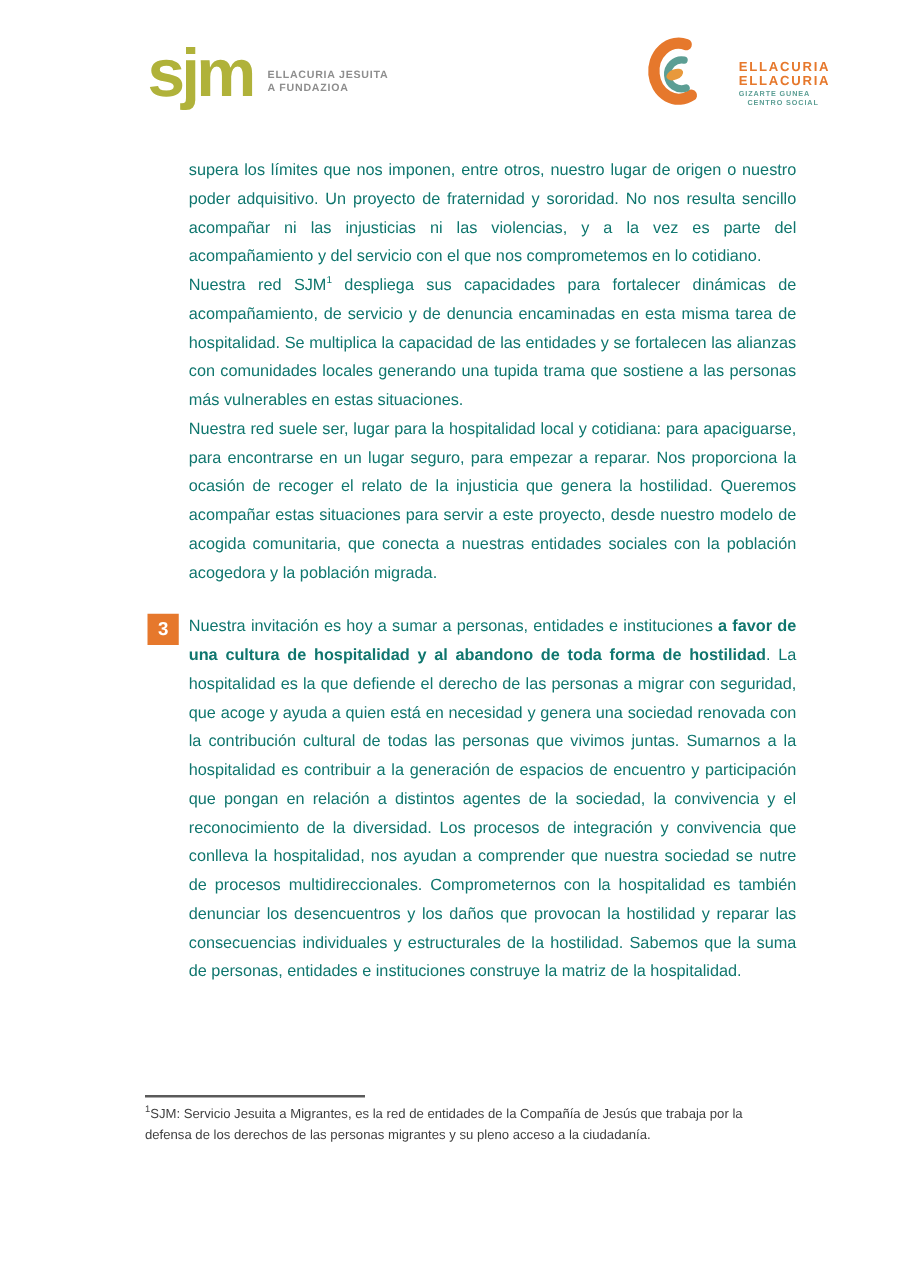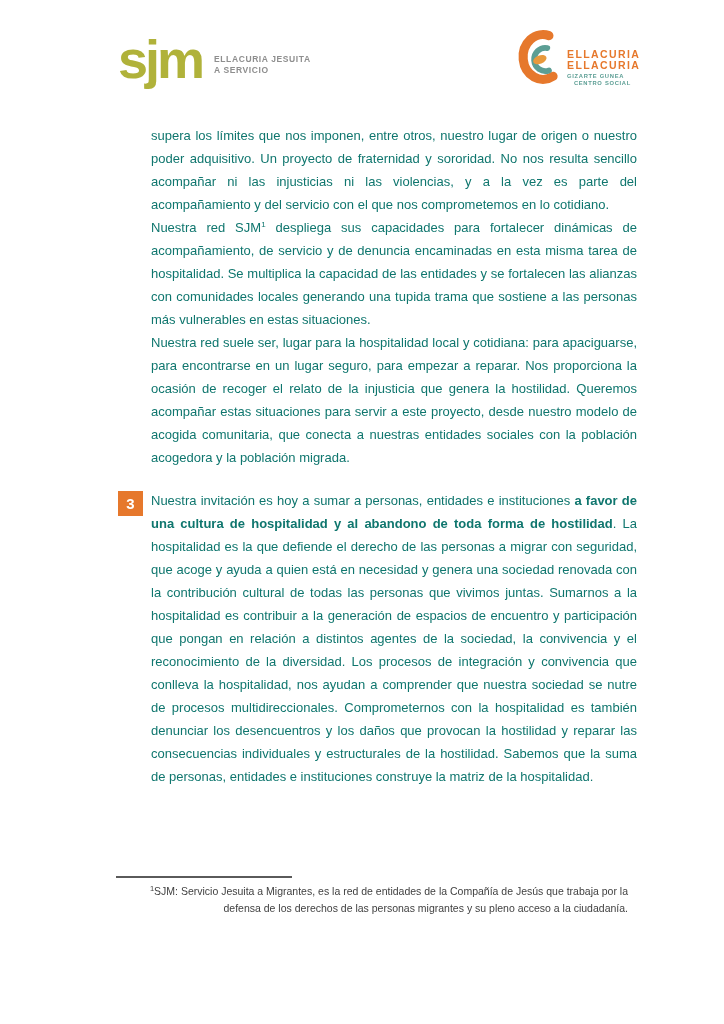--- a/index.html
+++ b/index.html
@@ -39,20 +39,21 @@
     line-height: 11px;
     color: #8e8e8e;
   }
 
   .ellacuria-logo {
     position: absolute;
     left: 500px;
     top: 29px;
     display: flex;
     align-items: center;
+    gap: 24px;
   }
   .ellacuria-mark { width: 50px; height: 58px; }
   .ellacuria-text { margin-left: 3px; margin-top: 19px; }
   .ellacuria-name {
     font-size: 10.5px;
     font-weight: 700;
     letter-spacing: 1.4px;
     line-height: 11px;
     color: #e6782c;
   }
@@ -121,38 +122,37 @@
   }
   .footnote-rule {
     width: 176px;
     border-top: 2px solid #5a5a5a;
     margin-bottom: 5px;
   }
   .footnote-text {
     font-size: 10.5px;
     line-height: 17px;
     color: #3f3f3f;
-    text-align: right;
   }
   .footnote-text sup {
     font-size: 7.5px;
     vertical-align: super;
     line-height: 0;
   }
 </style>
 </head>
 <body>
 
 <div class="page">
 
   <div class="sjm-logo">
     <span class="sjm-wordmark">sjm</span>
     <span class="sjm-tagline">
       <span>ELLACURIA JESUITA</span><br>
-      <span>A SERVICIO</span>
+      <span>A FUNDAZIOA</span>
     </span>
   </div>
 
   <div class="ellacuria-logo">
     <svg class="ellacuria-mark" viewBox="0 0 60 70" xmlns="http://www.w3.org/2000/svg">
       <path d="M 42 8 A 24 27 0 1 0 47 57" fill="none" stroke="#e6782c" stroke-width="11" stroke-linecap="round"></path>
       <path d="M 40 23 A 13.5 14 0 1 0 42 50" fill="none" stroke="#5c9e94" stroke-width="7" stroke-linecap="round"></path>
       <ellipse cx="31" cy="37" rx="8.5" ry="5" fill="#e8993c" transform="rotate(-22 31 37)"></ellipse>
     </svg>
     <div class="ellacuria-text">

